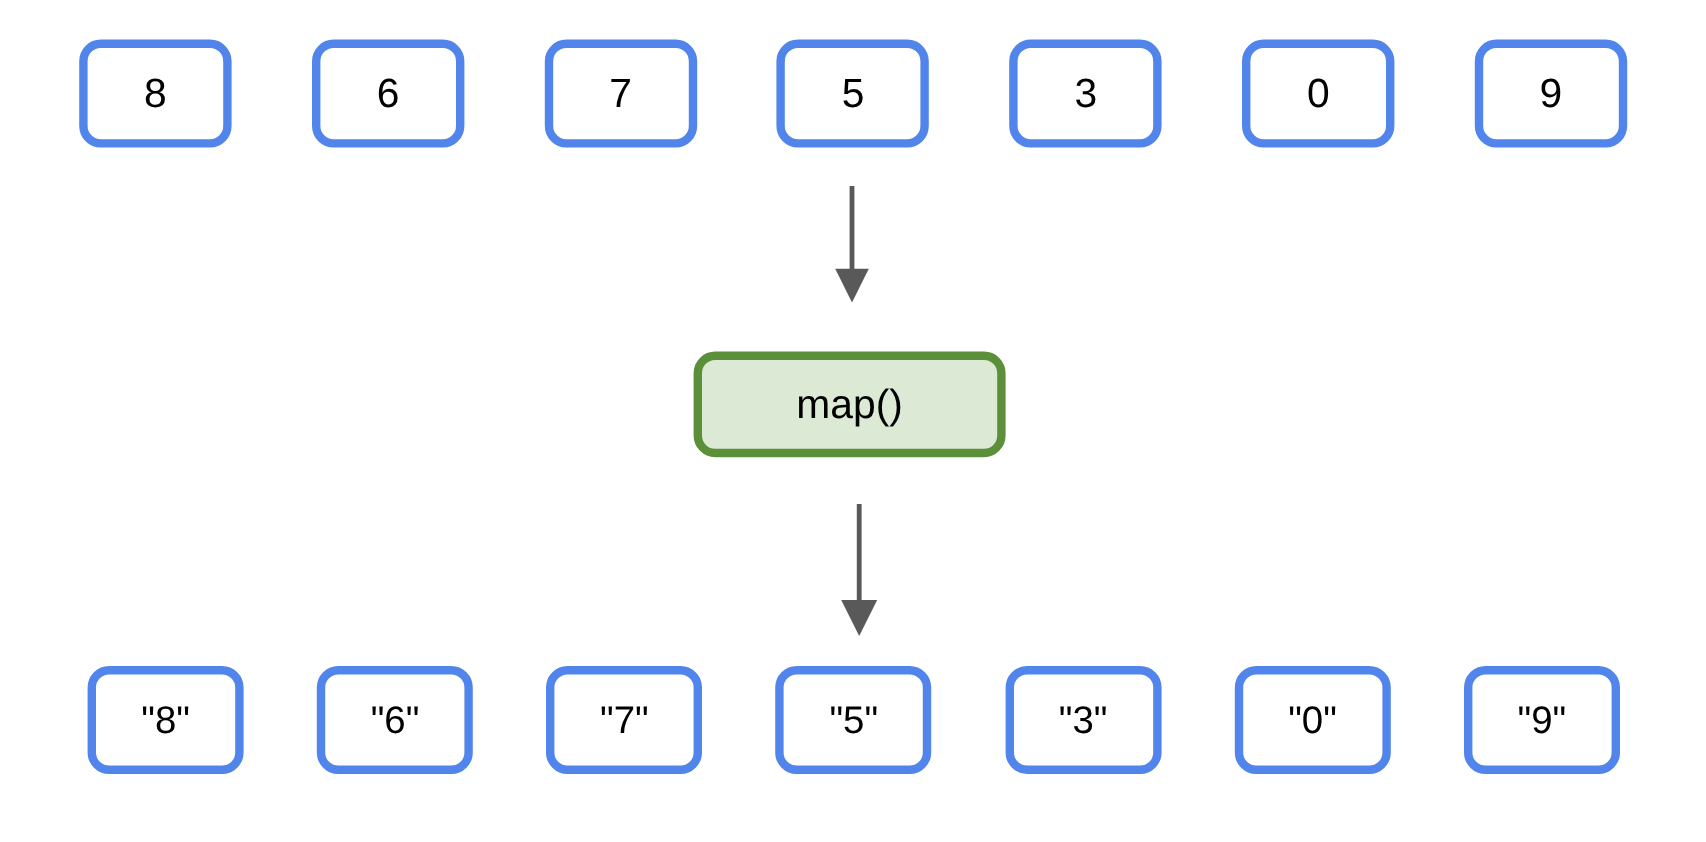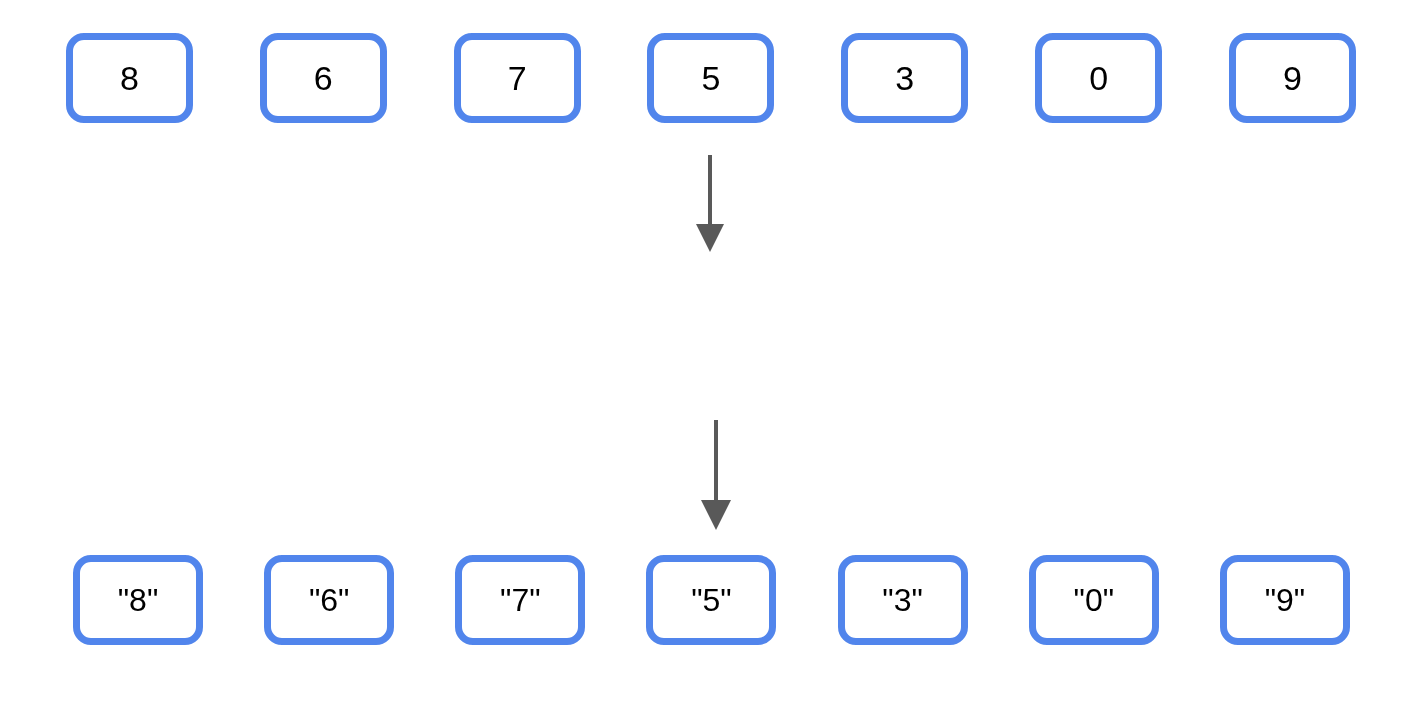--- a/index.html
+++ b/index.html
@@ -107,20 +107,23 @@
     <div class="node-box input-box">
       <span>9</span>
     </div>
   </div>
 
   <svg class="arrow-svg" id="arrow-top-svg" width="1422" height="702">
     <line x1="710" y1="155" x2="710" y2="232" stroke="#595959" stroke-width="4"></line>
     <polygon points="710,252 696,224 724,224" fill="#595959"></polygon>
   </svg>
 
+  <div id="map-node">
+    <span>map()</span>
+  </div>
 
   <svg class="arrow-svg" id="arrow-bottom-svg" width="1422" height="702">
     <line x1="716" y1="420" x2="716" y2="508" stroke="#595959" stroke-width="4"></line>
     <polygon points="716,530 701,500 731,500" fill="#595959"></polygon>
   </svg>
 
   <div class="row" id="output-row">
     <div class="node-box output-box">
       <span>"8"</span>
     </div>

